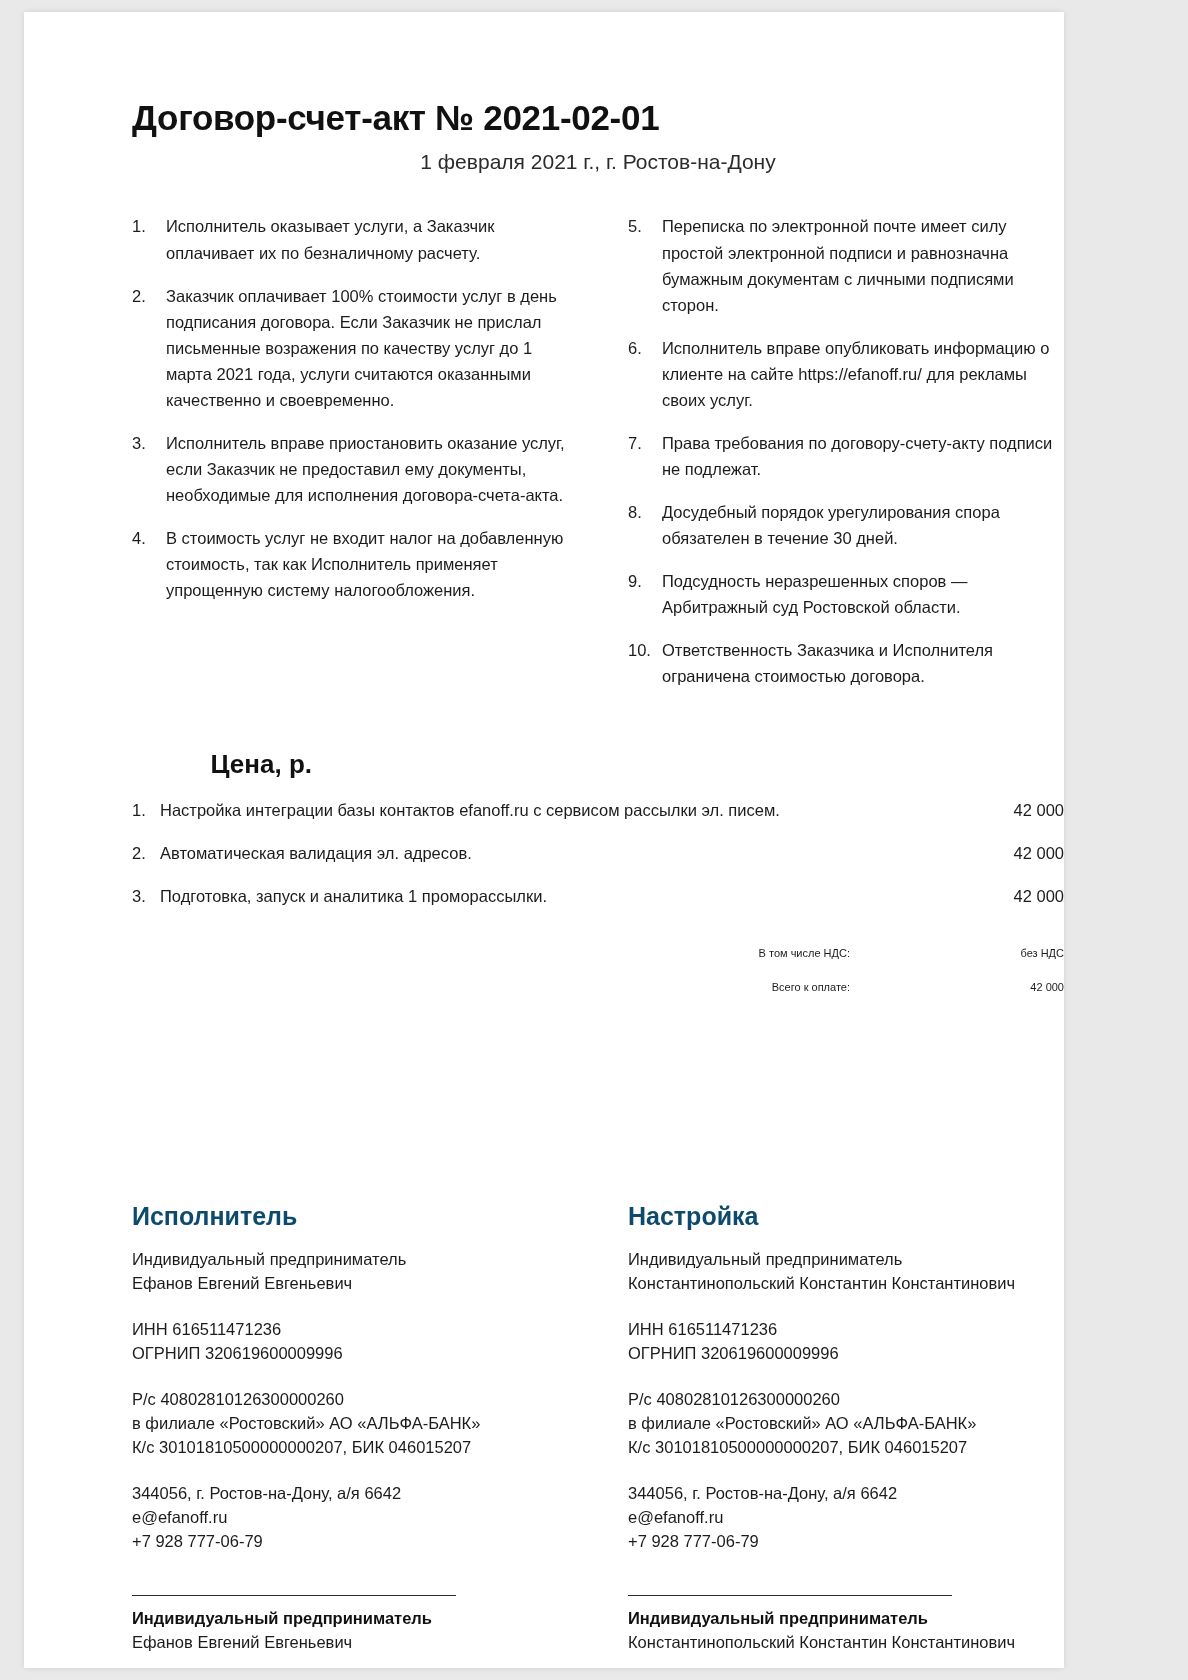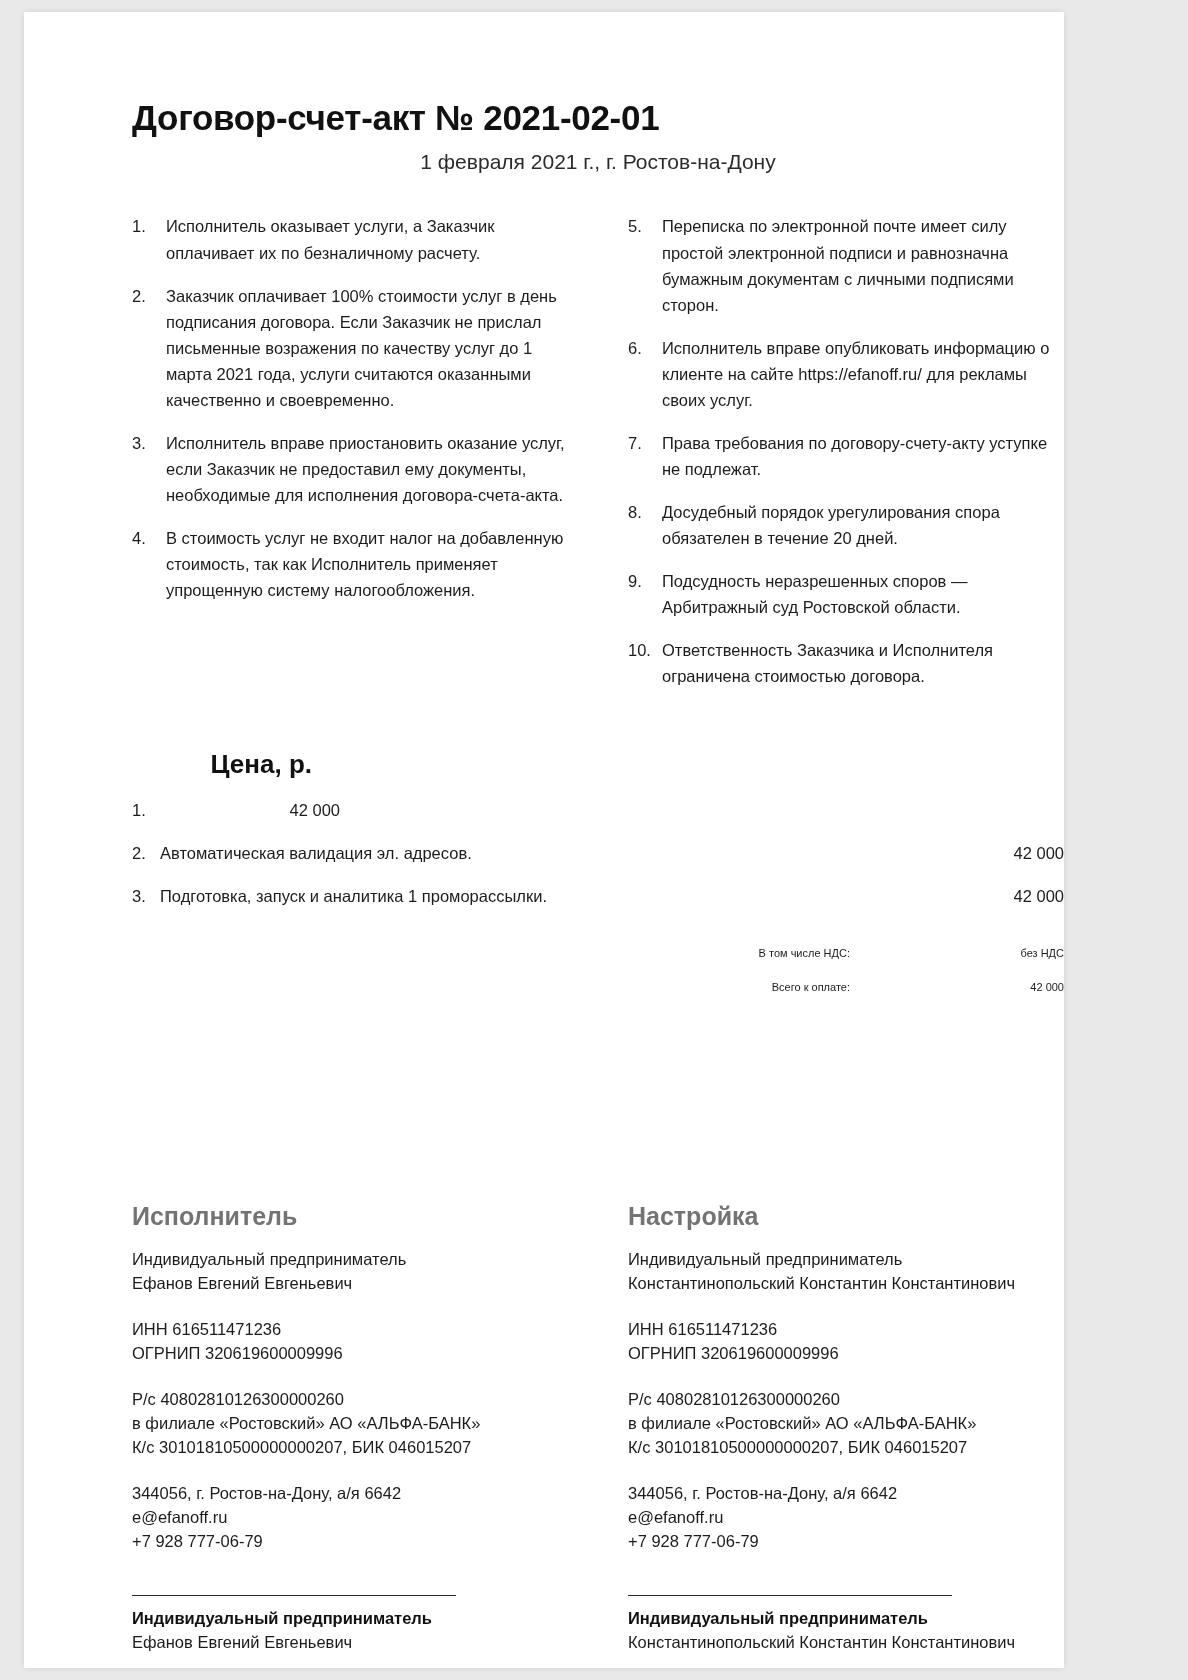--- a/index.html
+++ b/index.html
@@ -140,21 +140,21 @@
     display: flex;
     margin-top: 196px;
     gap: 62px;
   }
   .party {
     width: 434px;
   }
   .party-title {
     font-size: 25px;
     font-weight: bold;
-    color: #737373;
+    color: #0c4a6e;
     margin: 0 0 16px 0;
     line-height: 1.2;
   }
   .party-block {
     font-size: 16.5px;
     line-height: 1.46;
     color: #1c1c1c;
     margin-bottom: 22px;
   }
   .party-block:last-of-type { margin-bottom: 0; }
@@ -214,25 +214,25 @@
           <li>
             <span class="li-num">5.</span>
             <span class="li-text">Переписка по электронной почте имеет силу простой электронной подписи и равнозначна бумажным документам с личными подписями сторон.</span>
           </li>
           <li>
             <span class="li-num">6.</span>
             <span class="li-text">Исполнитель вправе опубликовать информацию о клиенте на сайте https://efanoff.ru/ для рекламы своих услуг.</span>
           </li>
           <li>
             <span class="li-num">7.</span>
-            <span class="li-text">Права требования по договору-счету-акту уступке не подлежат.</span>
+            <span class="li-text">Права требования по договору-счету-акту подписи не подлежат.</span>
           </li>
           <li>
             <span class="li-num">8.</span>
-            <span class="li-text">Досудебный порядок урегулирования спора обязателен в течение 20 дней.</span>
+            <span class="li-text">Досудебный порядок урегулирования спора обязателен в течение 30 дней.</span>
           </li>
           <li>
             <span class="li-num">9.</span>
             <span class="li-text">Подсудность неразрешенных споров — Арбитражный суд Ростовской области.</span>
           </li>
           <li>
             <span class="li-num wide">10.</span>
             <span class="li-text">Ответственность Заказчика и Исполнителя ограничена стоимостью договора.</span>
           </li>
         </ol>
@@ -240,20 +240,21 @@
 
     </div>
 
     <div class="services">
       <div class="services-head">
         <span class="sh-price">Цена, р.</span>
       </div>
 
       <div class="srv-row">
         <span class="srv-num">1.</span>
+        <span class="srv-name">Настройка интеграции базы контактов efanoff.ru с сервисом рассылки эл. писем.</span>
         <span class="srv-price">42 000</span>
       </div>
       <div class="srv-row">
         <span class="srv-num">2.</span>
         <span class="srv-name">Автоматическая валидация эл. адресов.</span>
         <span class="srv-price">42 000</span>
       </div>
       <div class="srv-row">
         <span class="srv-num">3.</span>
         <span class="srv-name">Подготовка, запуск и аналитика 1 проморассылки.</span>

